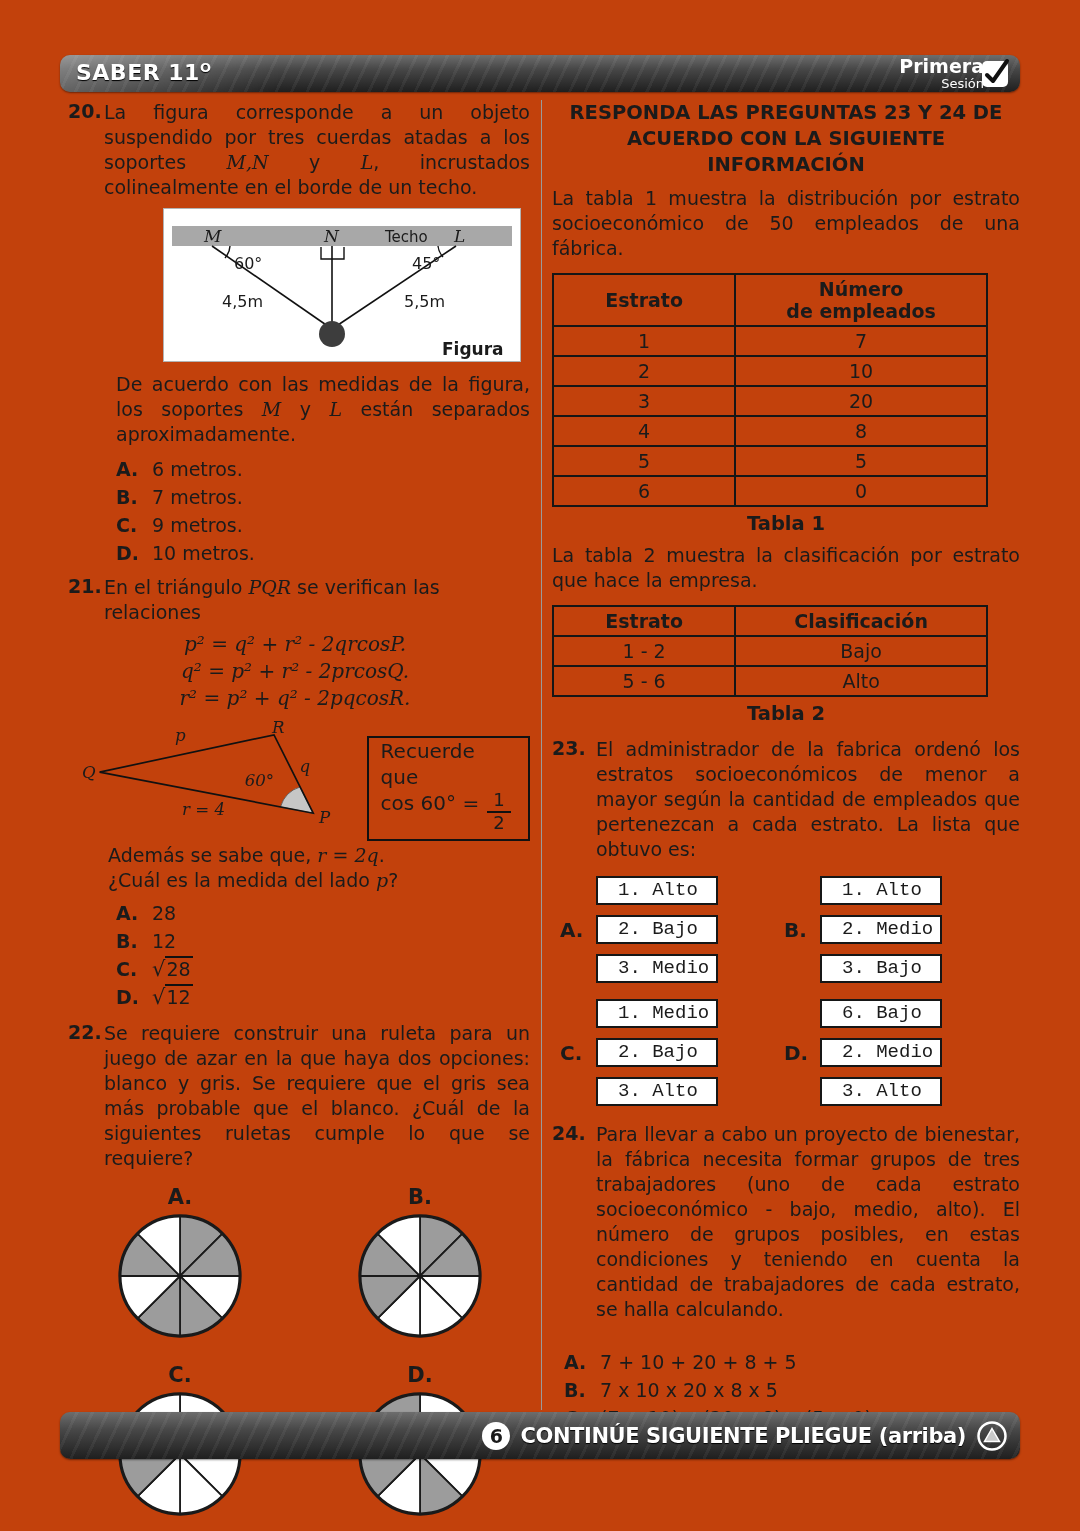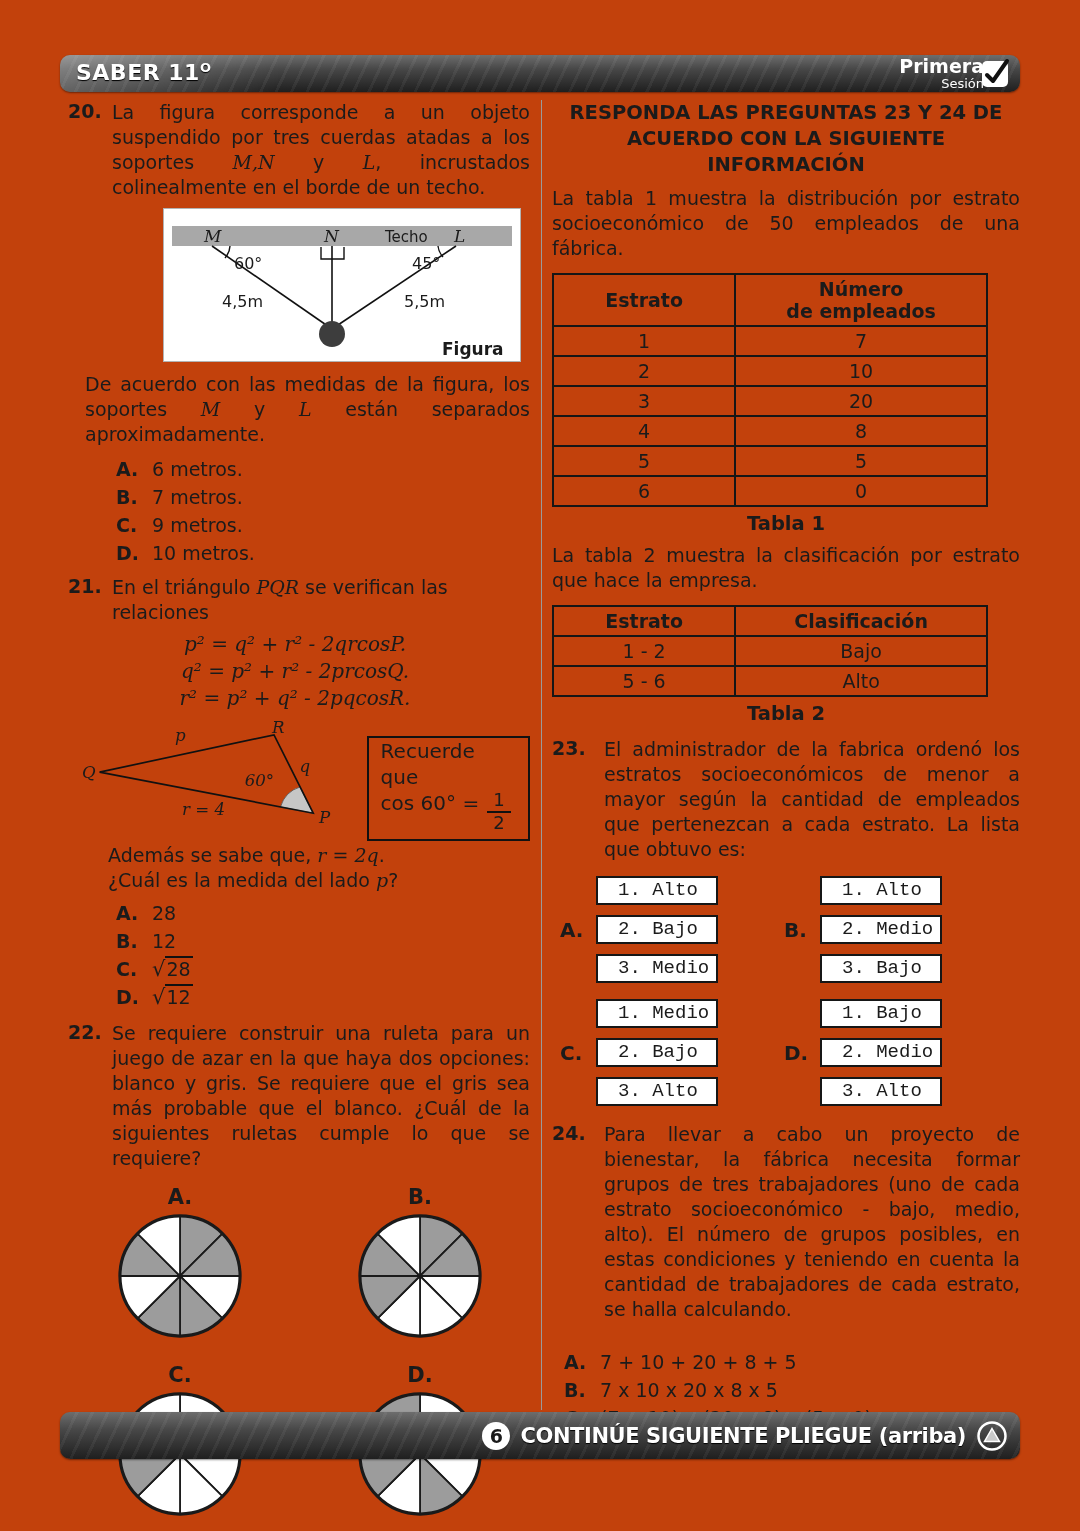--- a/index.html
+++ b/index.html
@@ -31,21 +31,21 @@
   .continue-text{color:#ffffff;font-weight:bold;font-size:21px;letter-spacing:-0.4px;
                  text-shadow:0 1px 1px #000;margin-right:10px;}
   .footer-icon{margin-right:12px;flex:0 0 auto;}
 
   .divider{position:absolute;left:541px;top:100px;width:1px;height:1310px;background:#9a9a9a;}
 
   
   .col-left{position:absolute;left:60px;top:100px;width:470px;}
   .col-right{position:absolute;left:552px;top:100px;width:468px;}
   .jt{text-align:justify;}
-  .q{display:grid;grid-template-columns:44px 1fr;column-gap:8px;}
+  .q{display:grid;grid-template-columns:44px 1fr;column-gap:0;}
   .qnum{font-weight:bold;font-size:19px;padding-left:8px;}
   .qtxt{font-size:19px;line-height:25px;}
   .mi{font-family:"DejaVu Serif","Liberation Serif",serif;font-style:italic;}
 
   .opt{display:grid;grid-template-columns:36px 1fr;margin-left:56px;font-size:19px;line-height:28px;}
   .opt .letter{font-weight:bold;}
 
   
   .figure-box{margin:8px 0 10px 103px;width:356px;height:152px;border:1px solid #b3b3b3;background:#fff;}
   .svg-mi{font-family:"DejaVu Serif","Liberation Serif",serif;font-style:italic;font-size:17px;fill:#1b1b1b;}
@@ -131,21 +131,21 @@
         <path d="M 274 37 A 19 19 0 0 0 279 48" fill="none" stroke="#111" stroke-width="1.4"></path>
         <text x="70" y="60" class="svg-num">60°</text>
         <text x="248" y="60" class="svg-num">45°</text>
         <text x="58" y="98" class="svg-num">4,5m</text>
         <text x="240" y="98" class="svg-num">5,5m</text>
         <circle cx="168" cy="125" r="13" fill="#3d3d3d"></circle>
         <text x="278" y="146" class="svg-bold">Figura</text>
       </svg>
     </div>
 
-    <div class="qtxt jt" style="margin-left:25px;"><span>De acuerdo con las medidas de la figura, los soportes </span><span class="mi">M</span><span> y </span><span class="mi">L</span><span> están separados aproximadamente.</span></div>
+    <div class="qtxt jt" style="margin-left:56px;"><span>De acuerdo con las medidas de la figura, los soportes </span><span class="mi">M</span><span> y </span><span class="mi">L</span><span> están separados aproximadamente.</span></div>
 
     <div style="margin-top:8px;">
       <div class="opt">
           <span class="letter">A.</span>
           <span>6 metros.</span>
         </div>
       <div class="opt">
           <span class="letter">B.</span>
           <span>7 metros.</span>
         </div>
@@ -370,21 +370,21 @@
         <span class="letter">C.</span>
         <div class="lbox">
           <div class="cell">1. Medio</div>
           <div class="cell">2. Bajo</div>
           <div class="cell">3. Alto</div>
         </div>
       </div>
       <div class="q23-opt">
         <span class="letter">D.</span>
         <div class="lbox">
-          <div class="cell">1. Bajo</div>
+          <div class="cell">6. Bajo</div>
           <div class="cell">2. Medio</div>
           <div class="cell">3. Alto</div>
         </div>
       </div>
     </div>
 
     <div class="q" style="margin-top:16px;">
       <div class="qnum" style="padding-left:0;">24.</div>
       <div class="qtxt jt">Para llevar a cabo un proyecto de bienestar, la fábrica necesita formar grupos de tres trabajadores (uno de cada estrato socioeconómico - bajo, medio, alto). El número de grupos posibles, en estas condiciones y teniendo en cuenta la cantidad de trabajadores de cada estrato, se halla calculando.</div>
     </div>

